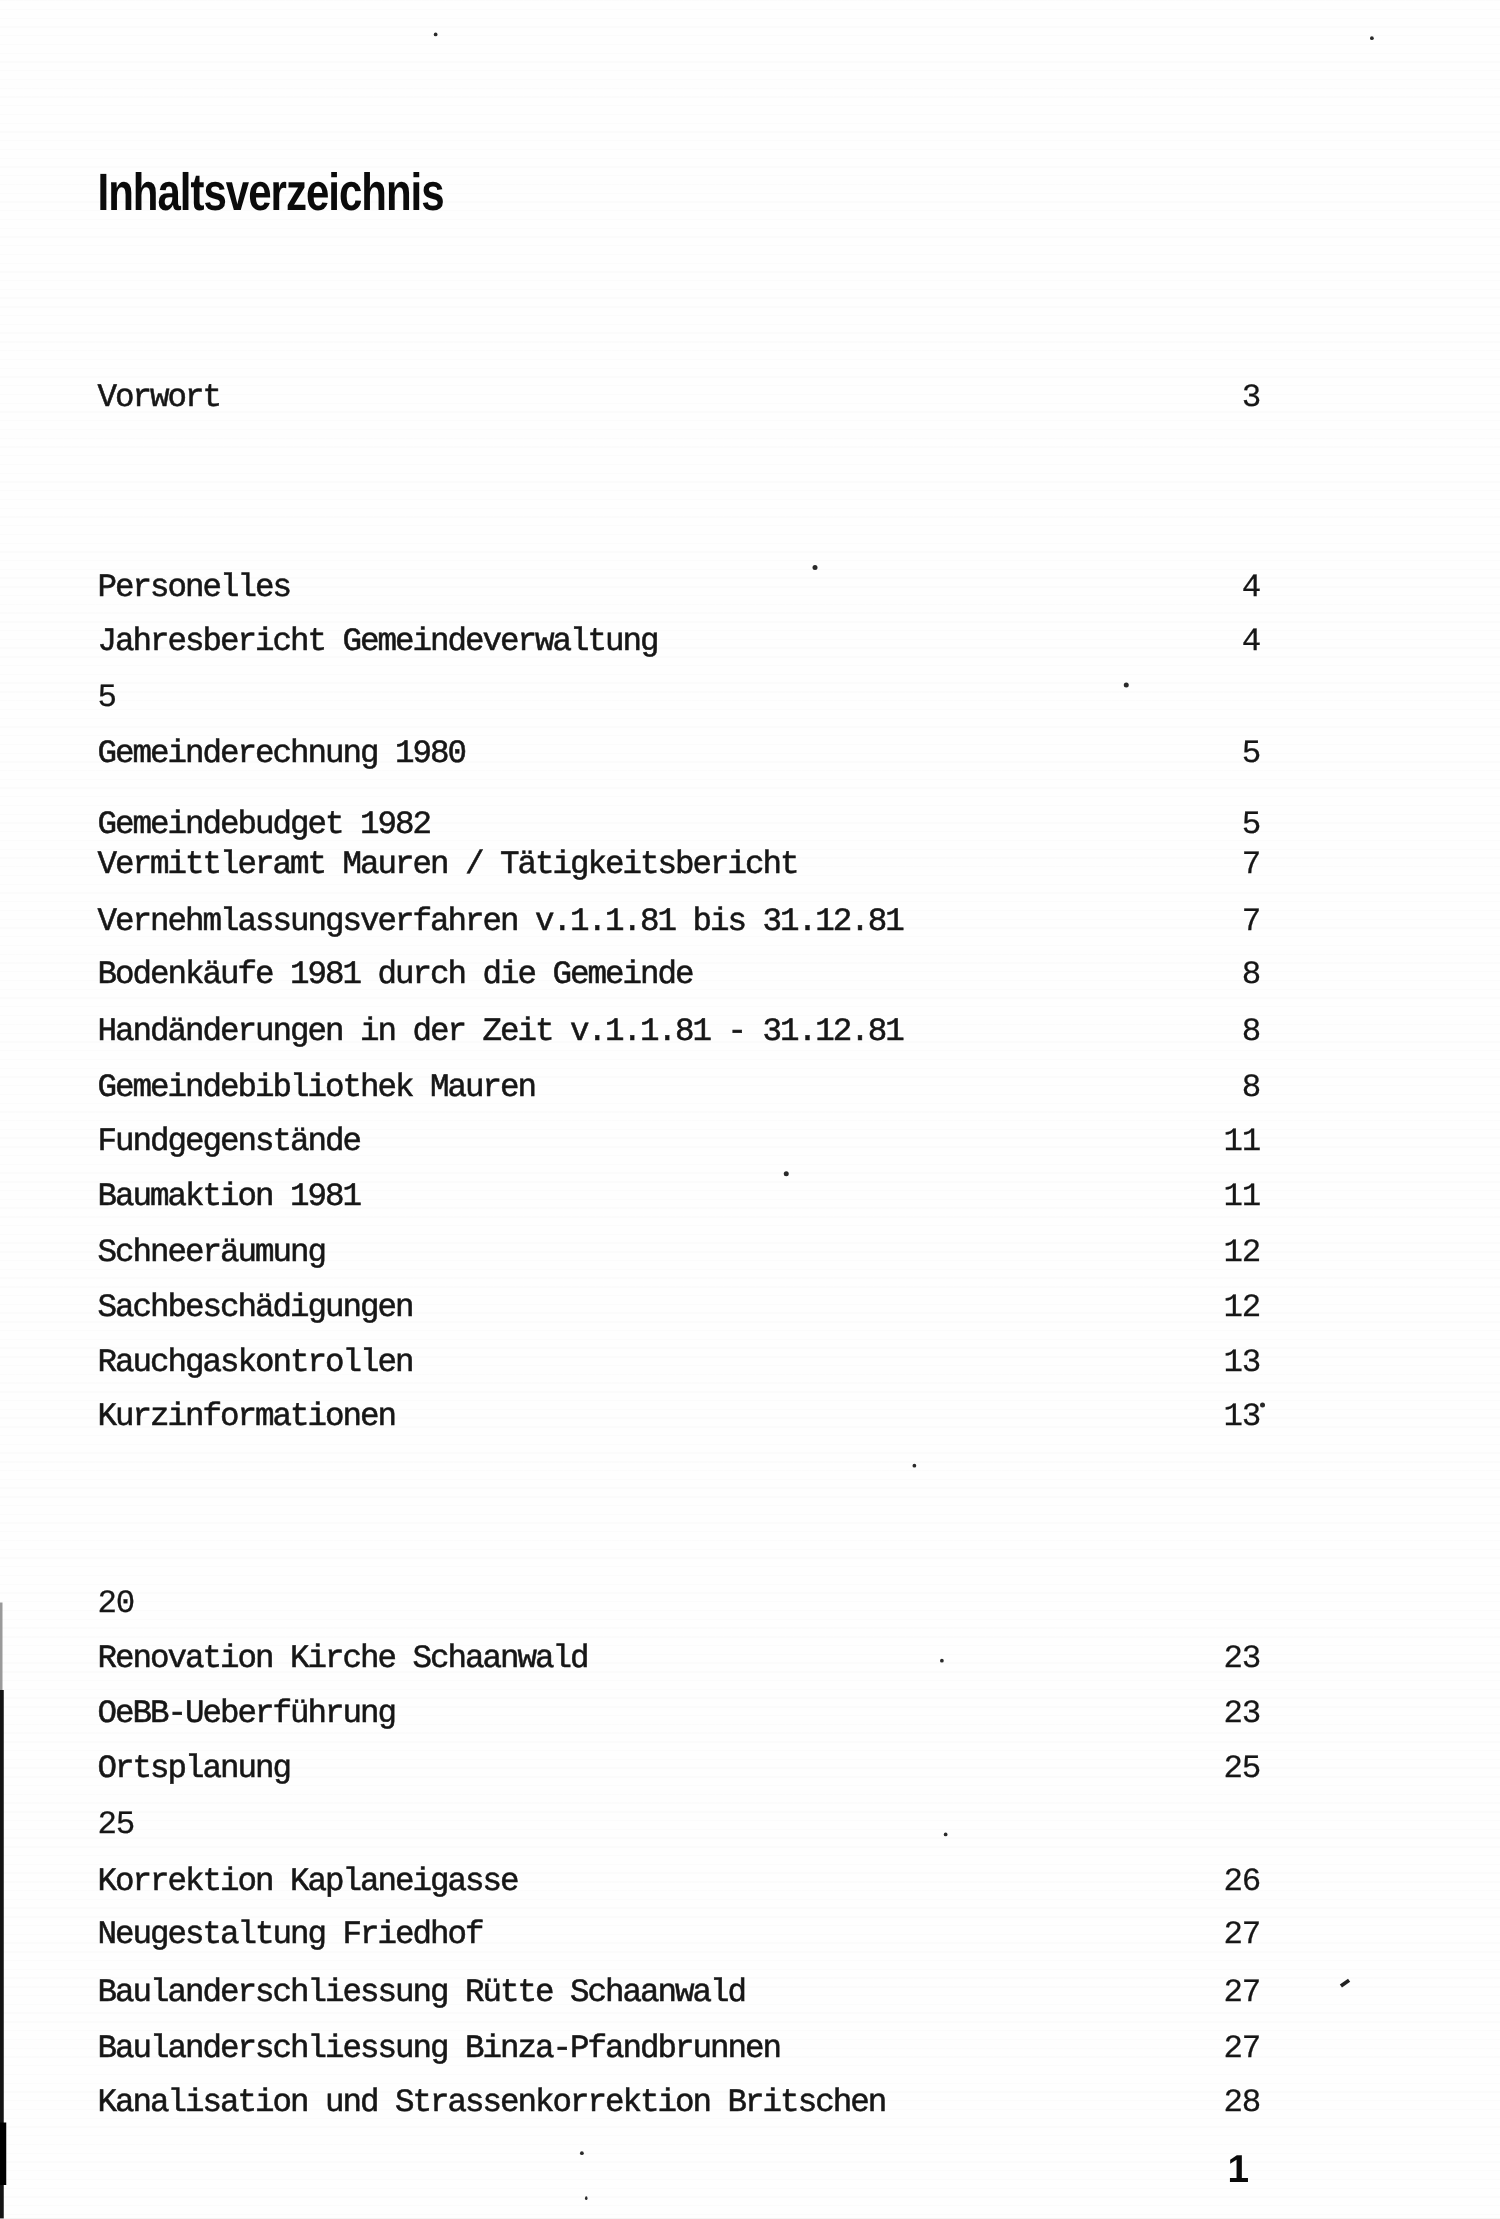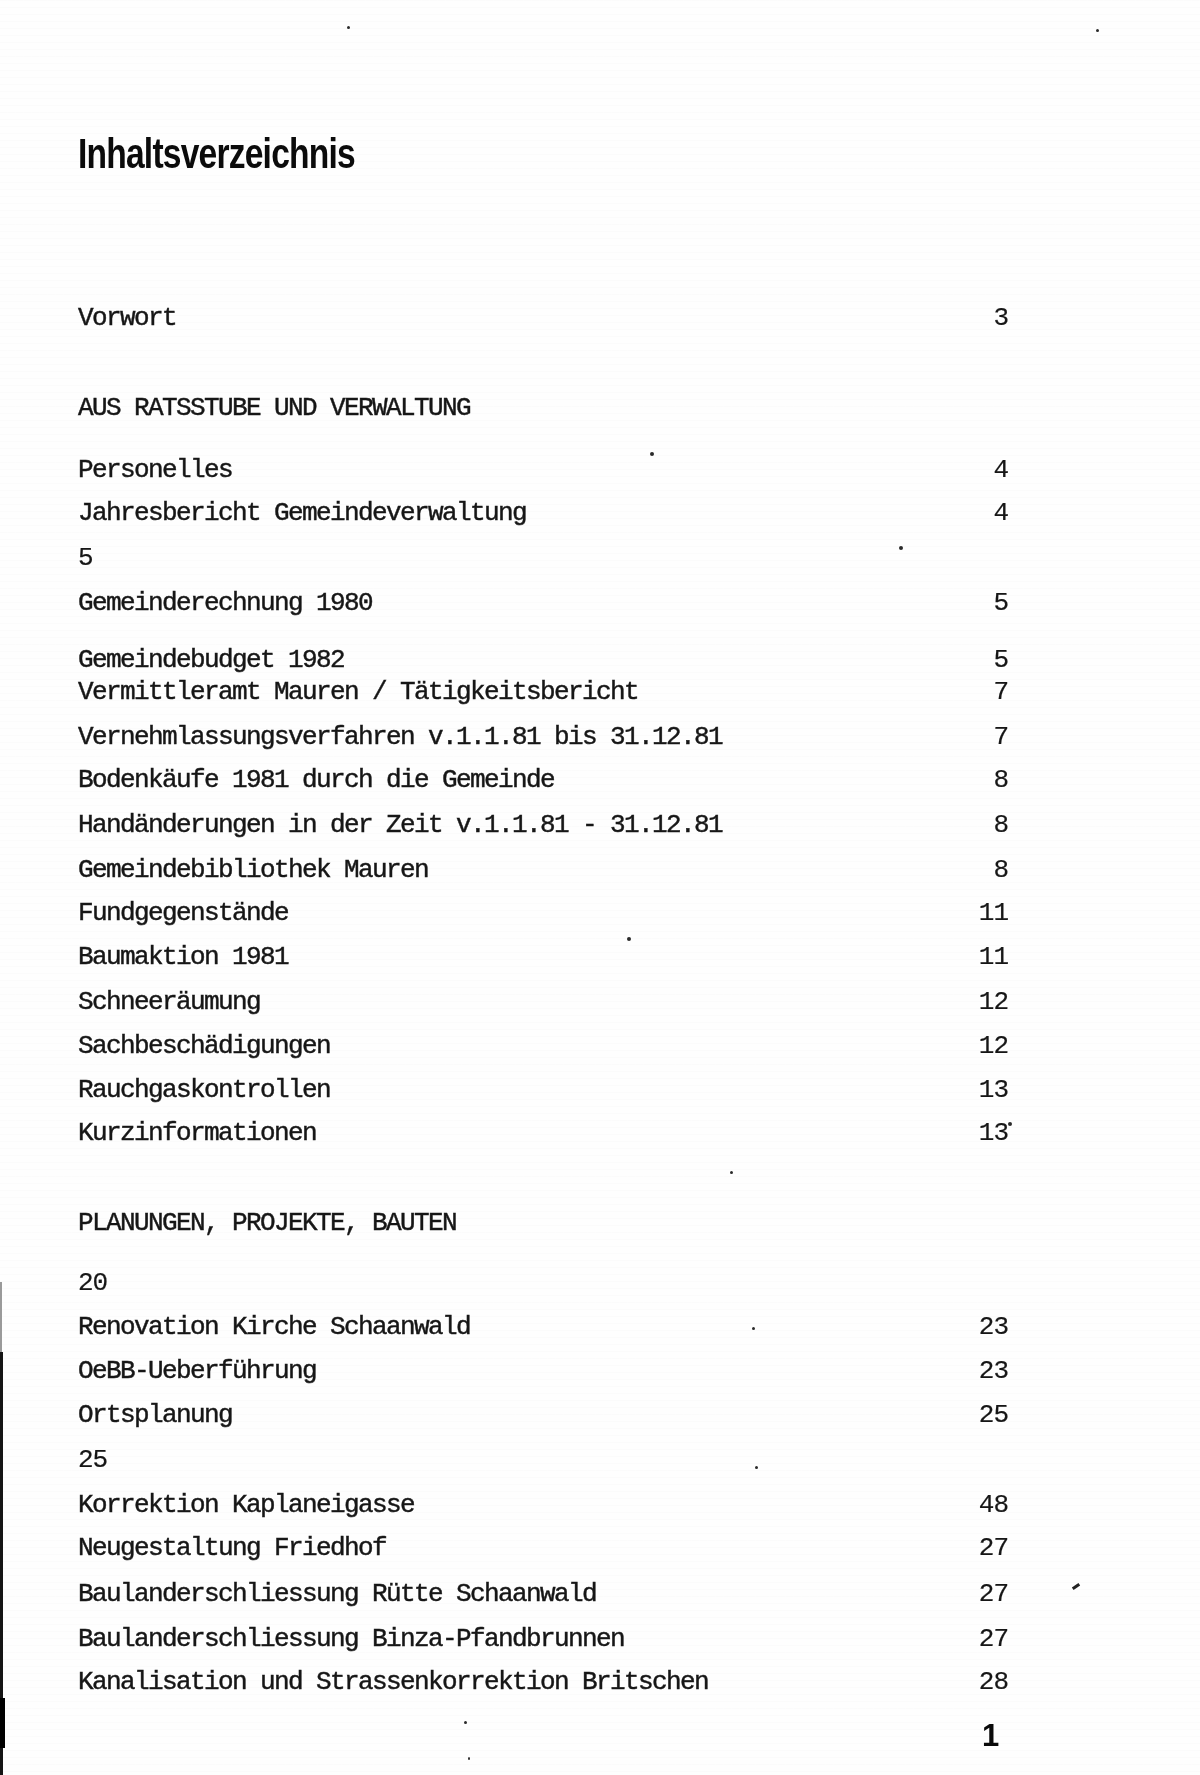--- a/index.html
+++ b/index.html
@@ -86,23 +86,20 @@
 
 <div class="page">
 
   <h1 class="doc-title">Inhaltsverzeichnis</h1>
 
   <div class="row" style="top:318px">
     <span class="lbl">Vorwort</span>
     <span class="pg">3</span>
   </div>
 
-  <div class="row" style="top:408px">
-    <span class="heading-text">AUS RATSSTUBE UND VERWALTUNG</span>
-  </div>
 
   <div class="row" style="top:470px">
     <span class="lbl">Personelles</span>
     <span class="pg">4</span>
   </div>
   <div class="row" style="top:513px">
     <span class="lbl">Jahresbericht Gemeindeverwaltung</span>
     <span class="pg">4</span>
   </div>
   <div class="row" style="top:558px">
@@ -154,23 +151,20 @@
   </div>
   <div class="row" style="top:1090px">
     <span class="lbl">Rauchgaskontrollen</span>
     <span class="pg">13</span>
   </div>
   <div class="row" style="top:1133px">
     <span class="lbl">Kurzinformationen</span>
     <span class="pg">13</span>
   </div>
 
-  <div class="row" style="top:1223px">
-    <span class="heading-text">PLANUNGEN, PROJEKTE, BAUTEN</span>
-  </div>
 
   <div class="row" style="top:1283px">
     <span class="pg">20</span>
   </div>
   <div class="row" style="top:1327px">
     <span class="lbl">Renovation Kirche Schaanwald</span>
     <span class="pg">23</span>
   </div>
   <div class="row" style="top:1371px">
     <span class="lbl">OeBB-Ueberführung</span>
@@ -178,21 +172,21 @@
   </div>
   <div class="row" style="top:1415px">
     <span class="lbl">Ortsplanung</span>
     <span class="pg">25</span>
   </div>
   <div class="row" style="top:1460px">
     <span class="pg">25</span>
   </div>
   <div class="row" style="top:1505px">
     <span class="lbl">Korrektion Kaplaneigasse</span>
-    <span class="pg">48</span>
+    <span class="pg">26</span>
   </div>
   <div class="row" style="top:1548px">
     <span class="lbl">Neugestaltung Friedhof</span>
     <span class="pg">27</span>
   </div>
   <div class="row" style="top:1594px">
     <span class="lbl">Baulanderschliessung Rütte Schaanwald</span>
     <span class="pg">27</span>
   </div>
   <div class="row" style="top:1639px">

